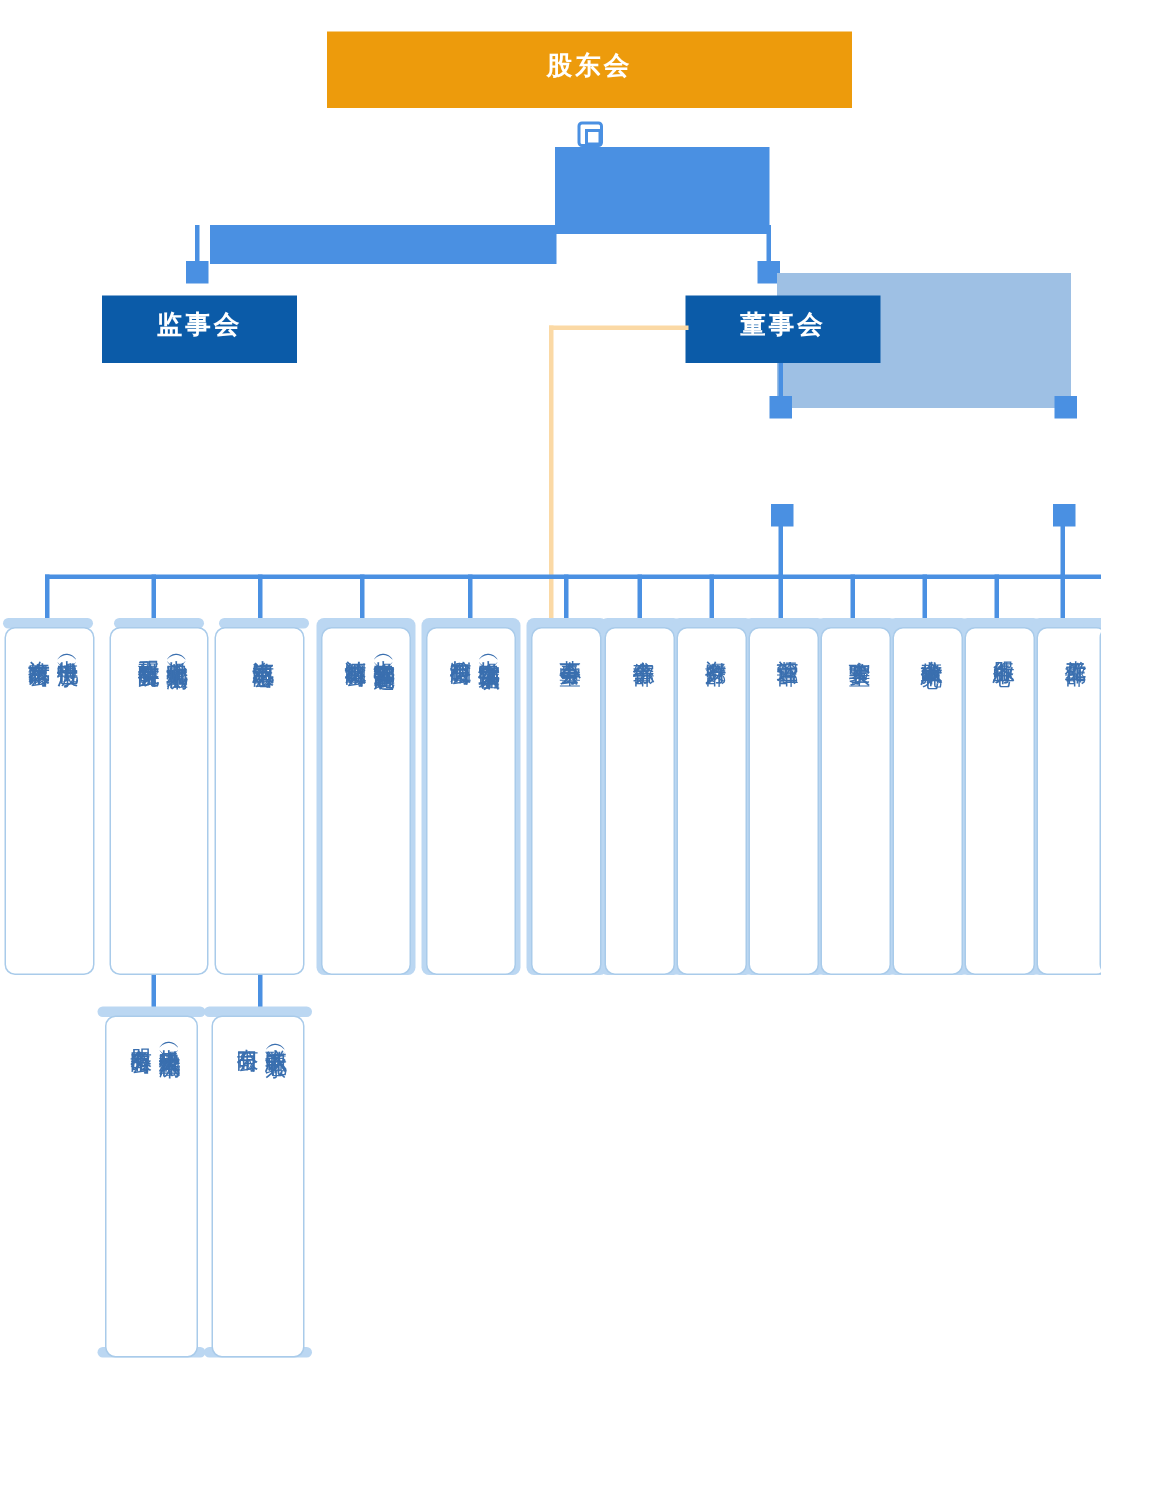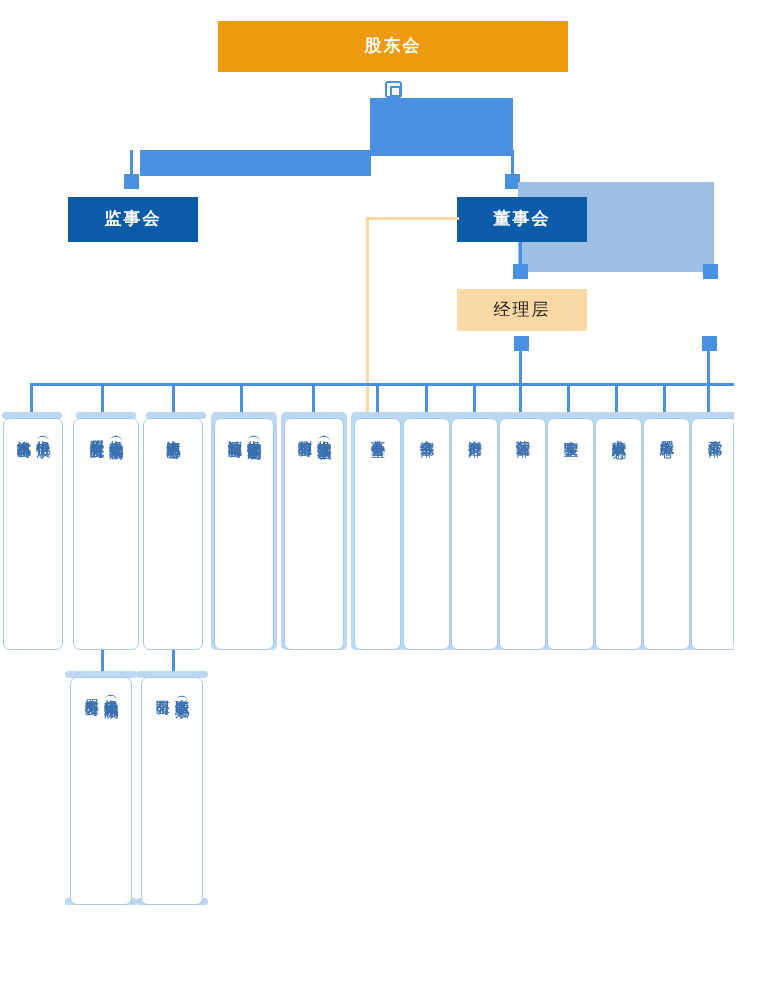--- a/index.html
+++ b/index.html
@@ -7,20 +7,21 @@
     margin: 0; padding: 0;
     background: #ffffff;
     font-family: "Liberation Sans", "DejaVu Sans", sans-serif;
   }
   #canvas {
     position: relative;
     width: 734px;
     height: 1000px;
     background: #ffffff;
     overflow: hidden;
+    font-family: Liberation Mono, monospace;
   }
 
   
   .box {
     position: absolute;
     display: flex;
     align-items: center;
     justify-content: center;
     text-align: center;
     line-height: 1.2;
@@ -139,23 +140,20 @@
   </div>
 
   <div class="box box-dark" style="left:68px; top:197px; width:130px; height:45px;">
     <span>监事会</span>
   </div>
 
   <div class="conn" style="left:519px; top:242px; width:3px; height:30px;"></div>
   <div class="handle" style="left:513px; top:264px; width:15px; height:15px;"></div>
   <div class="handle" style="left:703px; top:264px; width:15px; height:15px;"></div>
 
-  <div class="box box-tan" style="left:457px; top:289px; width:130px; height:42px;">
-    <span>经理层</span>
-  </div>
 
 
   <div class="handle" style="left:514px; top:336px; width:15px; height:15px;"></div>
   <div class="handle" style="left:702px; top:336px; width:15px; height:15px;"></div>
 
   <div class="conn" style="left:519px; top:349px; width:3px; height:36px;"></div>
 
   <div class="conn" style="left:707px; top:349px; width:3px; height:36px;"></div>
 
   <div class="conn-orange" style="left:366px; top:217px; width:93px; height:3px;"></div>

